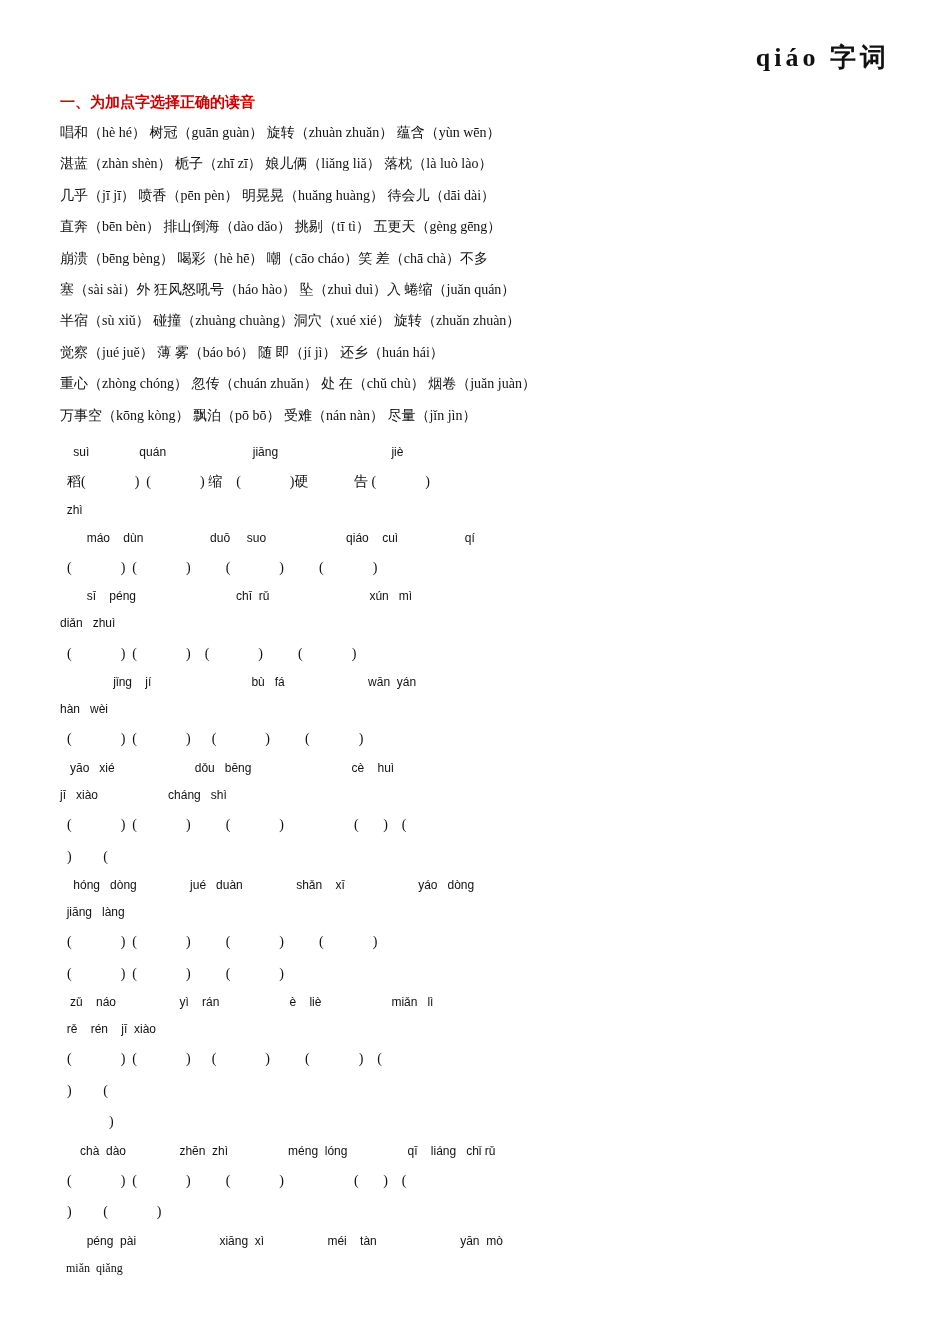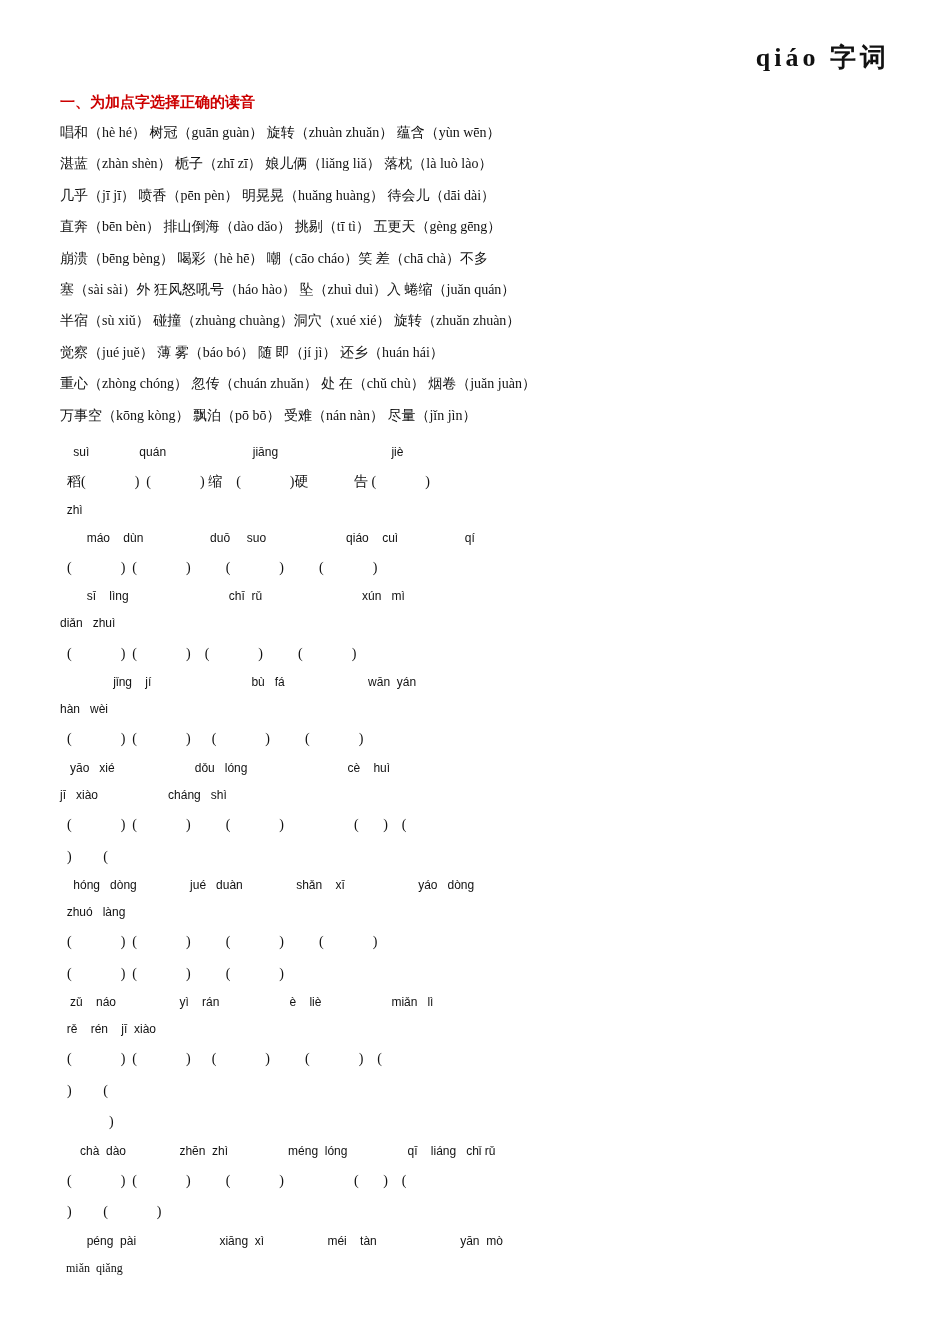--- a/index.html
+++ b/index.html
@@ -58,32 +58,32 @@
     </div>
 </div>
 
 <div class="section2">
   <div class="content-block" id="section2-content">
       <p style="font-family: Arial, sans-serif; font-size: 12px; letter-spacing: 0px; white-space: pre;">    suì               quán                          jiāng                                  jiè</p>
       <p style="font-family: SimSun, 宋体, serif; font-size: 14px; letter-spacing: 0px; white-space: pre;">  稻(              )  (              ) 缩    (              )硬             告 (              )</p>
       <p style="font-family: Arial, sans-serif; font-size: 12px; letter-spacing: 0px; white-space: pre;">  zhì</p>
       <p style="font-family: Arial, sans-serif; font-size: 12px; letter-spacing: 0px; white-space: pre;">        máo    dùn                    duō     suo                        qiáo    cuì                    qí</p>
       <p style="font-family: SimSun, 宋体, serif; font-size: 14px; letter-spacing: 0px; white-space: pre;">  (              )  (              )          (              )          (              )</p>
-      <p style="font-family: Arial, sans-serif; font-size: 12px; letter-spacing: 0px; white-space: pre;">        sī    lìng                              chī  rǔ                              xún   mì</p>
+      <p style="font-family: Arial, sans-serif; font-size: 12px; letter-spacing: 0px; white-space: pre;">        sī    péng                              chī  rǔ                              xún   mì</p>
       <p style="font-family: Arial, sans-serif; font-size: 12px; letter-spacing: 0px; white-space: pre;">diǎn   zhuì</p>
       <p style="font-family: SimSun, 宋体, serif; font-size: 14px; letter-spacing: 0px; white-space: pre;">  (              )  (              )    (              )          (              )</p>
       <p style="font-family: Arial, sans-serif; font-size: 12px; letter-spacing: 0px; white-space: pre;">                jǐng    jí                              bù   fá                         wān  yán</p>
       <p style="font-family: Arial, sans-serif; font-size: 12px; letter-spacing: 0px; white-space: pre;">hàn   wèi</p>
       <p style="font-family: SimSun, 宋体, serif; font-size: 14px; letter-spacing: 0px; white-space: pre;">  (              )  (              )      (              )          (              )</p>
-      <p style="font-family: Arial, sans-serif; font-size: 12px; letter-spacing: 0px; white-space: pre;">   yāo   xié                        dǒu   lóng                              cè    huì</p>
+      <p style="font-family: Arial, sans-serif; font-size: 12px; letter-spacing: 0px; white-space: pre;">   yāo   xié                        dǒu   bēng                              cè    huì</p>
       <p style="font-family: Arial, sans-serif; font-size: 12px; letter-spacing: 0px; white-space: pre;">jī   xiào                     cháng   shì</p>
       <p style="font-family: SimSun, 宋体, serif; font-size: 14px; letter-spacing: 0px; white-space: pre;">  (              )  (              )          (              )                    (       )    (</p>
       <p style="font-family: SimSun, 宋体, serif; font-size: 14px; letter-spacing: 0px; white-space: pre;">  )         (</p>
       <p style="font-family: Arial, sans-serif; font-size: 12px; letter-spacing: 0px; white-space: pre;">    hóng   dòng                jué   duàn                shǎn    xī                      yáo   dòng</p>
-      <p style="font-family: Arial, sans-serif; font-size: 12px; letter-spacing: 0px; white-space: pre;">  zhuó   làng</p>
+      <p style="font-family: Arial, sans-serif; font-size: 12px; letter-spacing: 0px; white-space: pre;">  jiāng   làng</p>
       <p style="font-family: SimSun, 宋体, serif; font-size: 14px; letter-spacing: 0px; white-space: pre;">  (              )  (              )          (              )          (              )</p>
       <p style="font-family: SimSun, 宋体, serif; font-size: 14px; letter-spacing: 0px; white-space: pre;">  (              )  (              )          (              )</p>
       <p style="font-family: Arial, sans-serif; font-size: 12px; letter-spacing: 0px; white-space: pre;">   zǔ    náo                   yì    rán                     è    liè                     miǎn   lì</p>
       <p style="font-family: Arial, sans-serif; font-size: 12px; letter-spacing: 0px; white-space: pre;">  rě    rén    jī  xiào</p>
       <p style="font-family: SimSun, 宋体, serif; font-size: 14px; letter-spacing: 0px; white-space: pre;">  (              )  (              )      (              )          (              )    (</p>
       <p style="font-family: SimSun, 宋体, serif; font-size: 14px; letter-spacing: 0px; white-space: pre;">  )         (</p>
       <p style="font-family: SimSun, 宋体, serif; font-size: 14px; letter-spacing: 0px; white-space: pre;">              )</p>
       <p style="font-family: Arial, sans-serif; font-size: 12px; letter-spacing: 0px; white-space: pre;">      chà  dào                zhēn  zhì                  méng  lóng                  qī    liáng   chǐ rǔ</p>
       <p style="font-family: SimSun, 宋体, serif; font-size: 14px; letter-spacing: 0px; white-space: pre;">  (              )  (              )          (              )                    (       )    (</p>
       <p style="font-family: SimSun, 宋体, serif; font-size: 14px; letter-spacing: 0px; white-space: pre;">  )         (              )</p>

